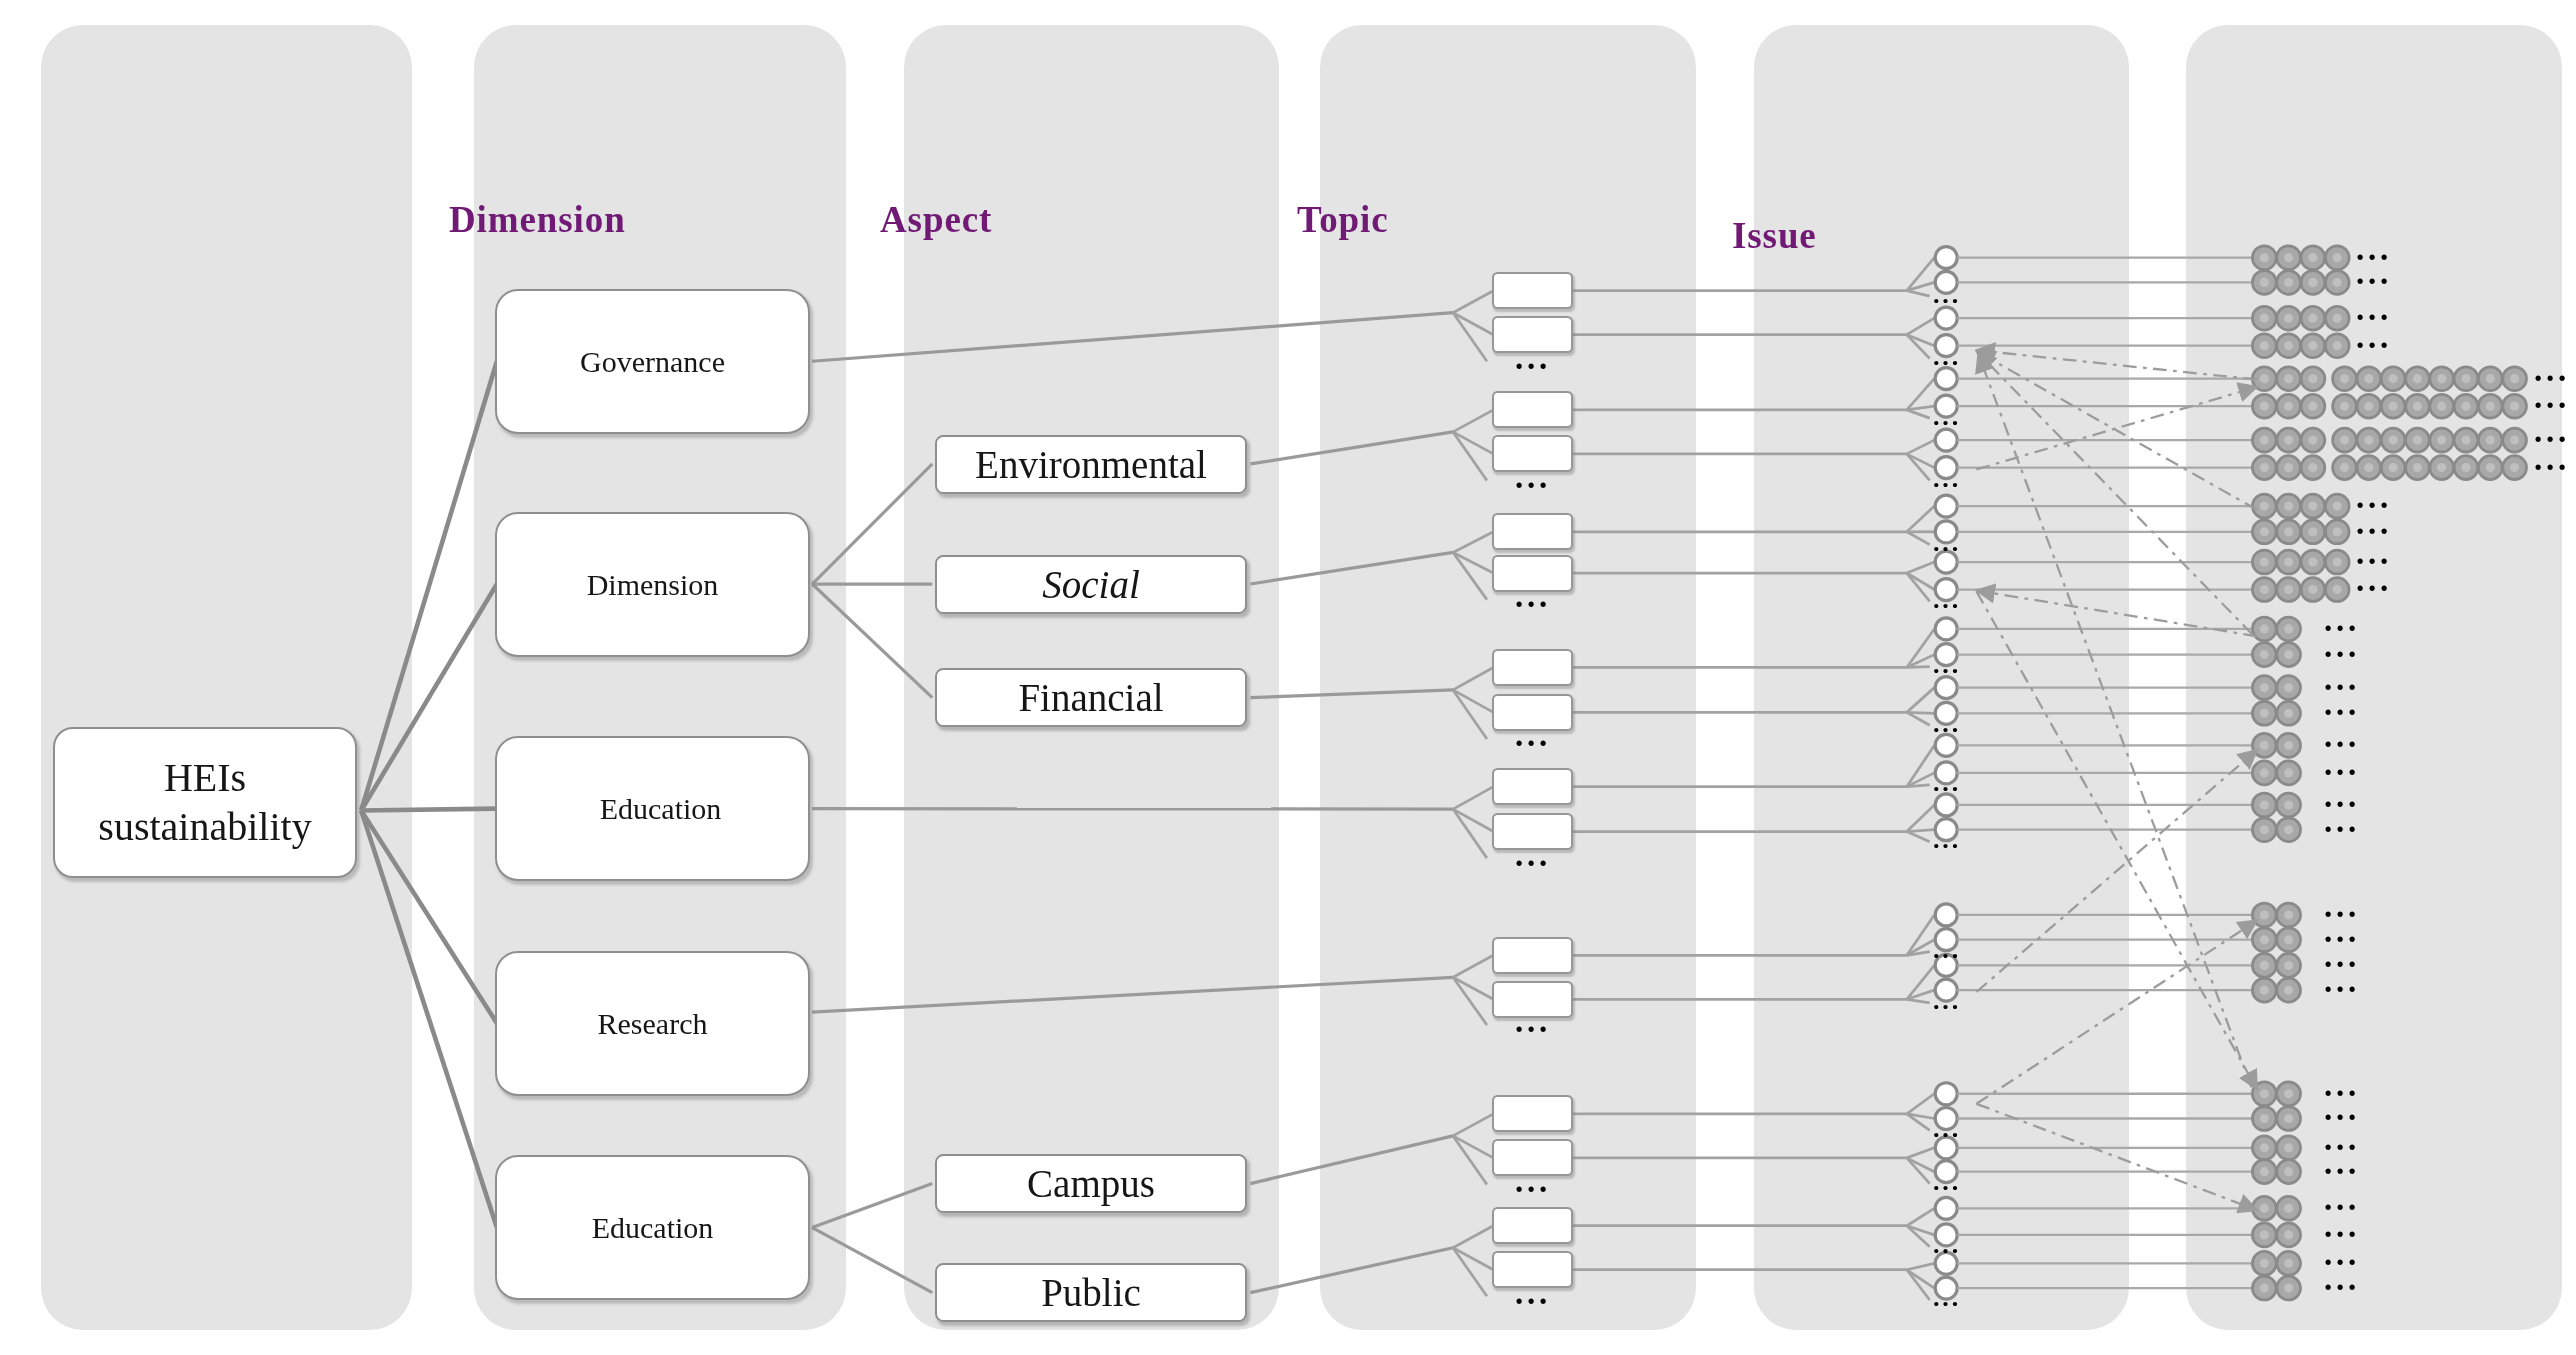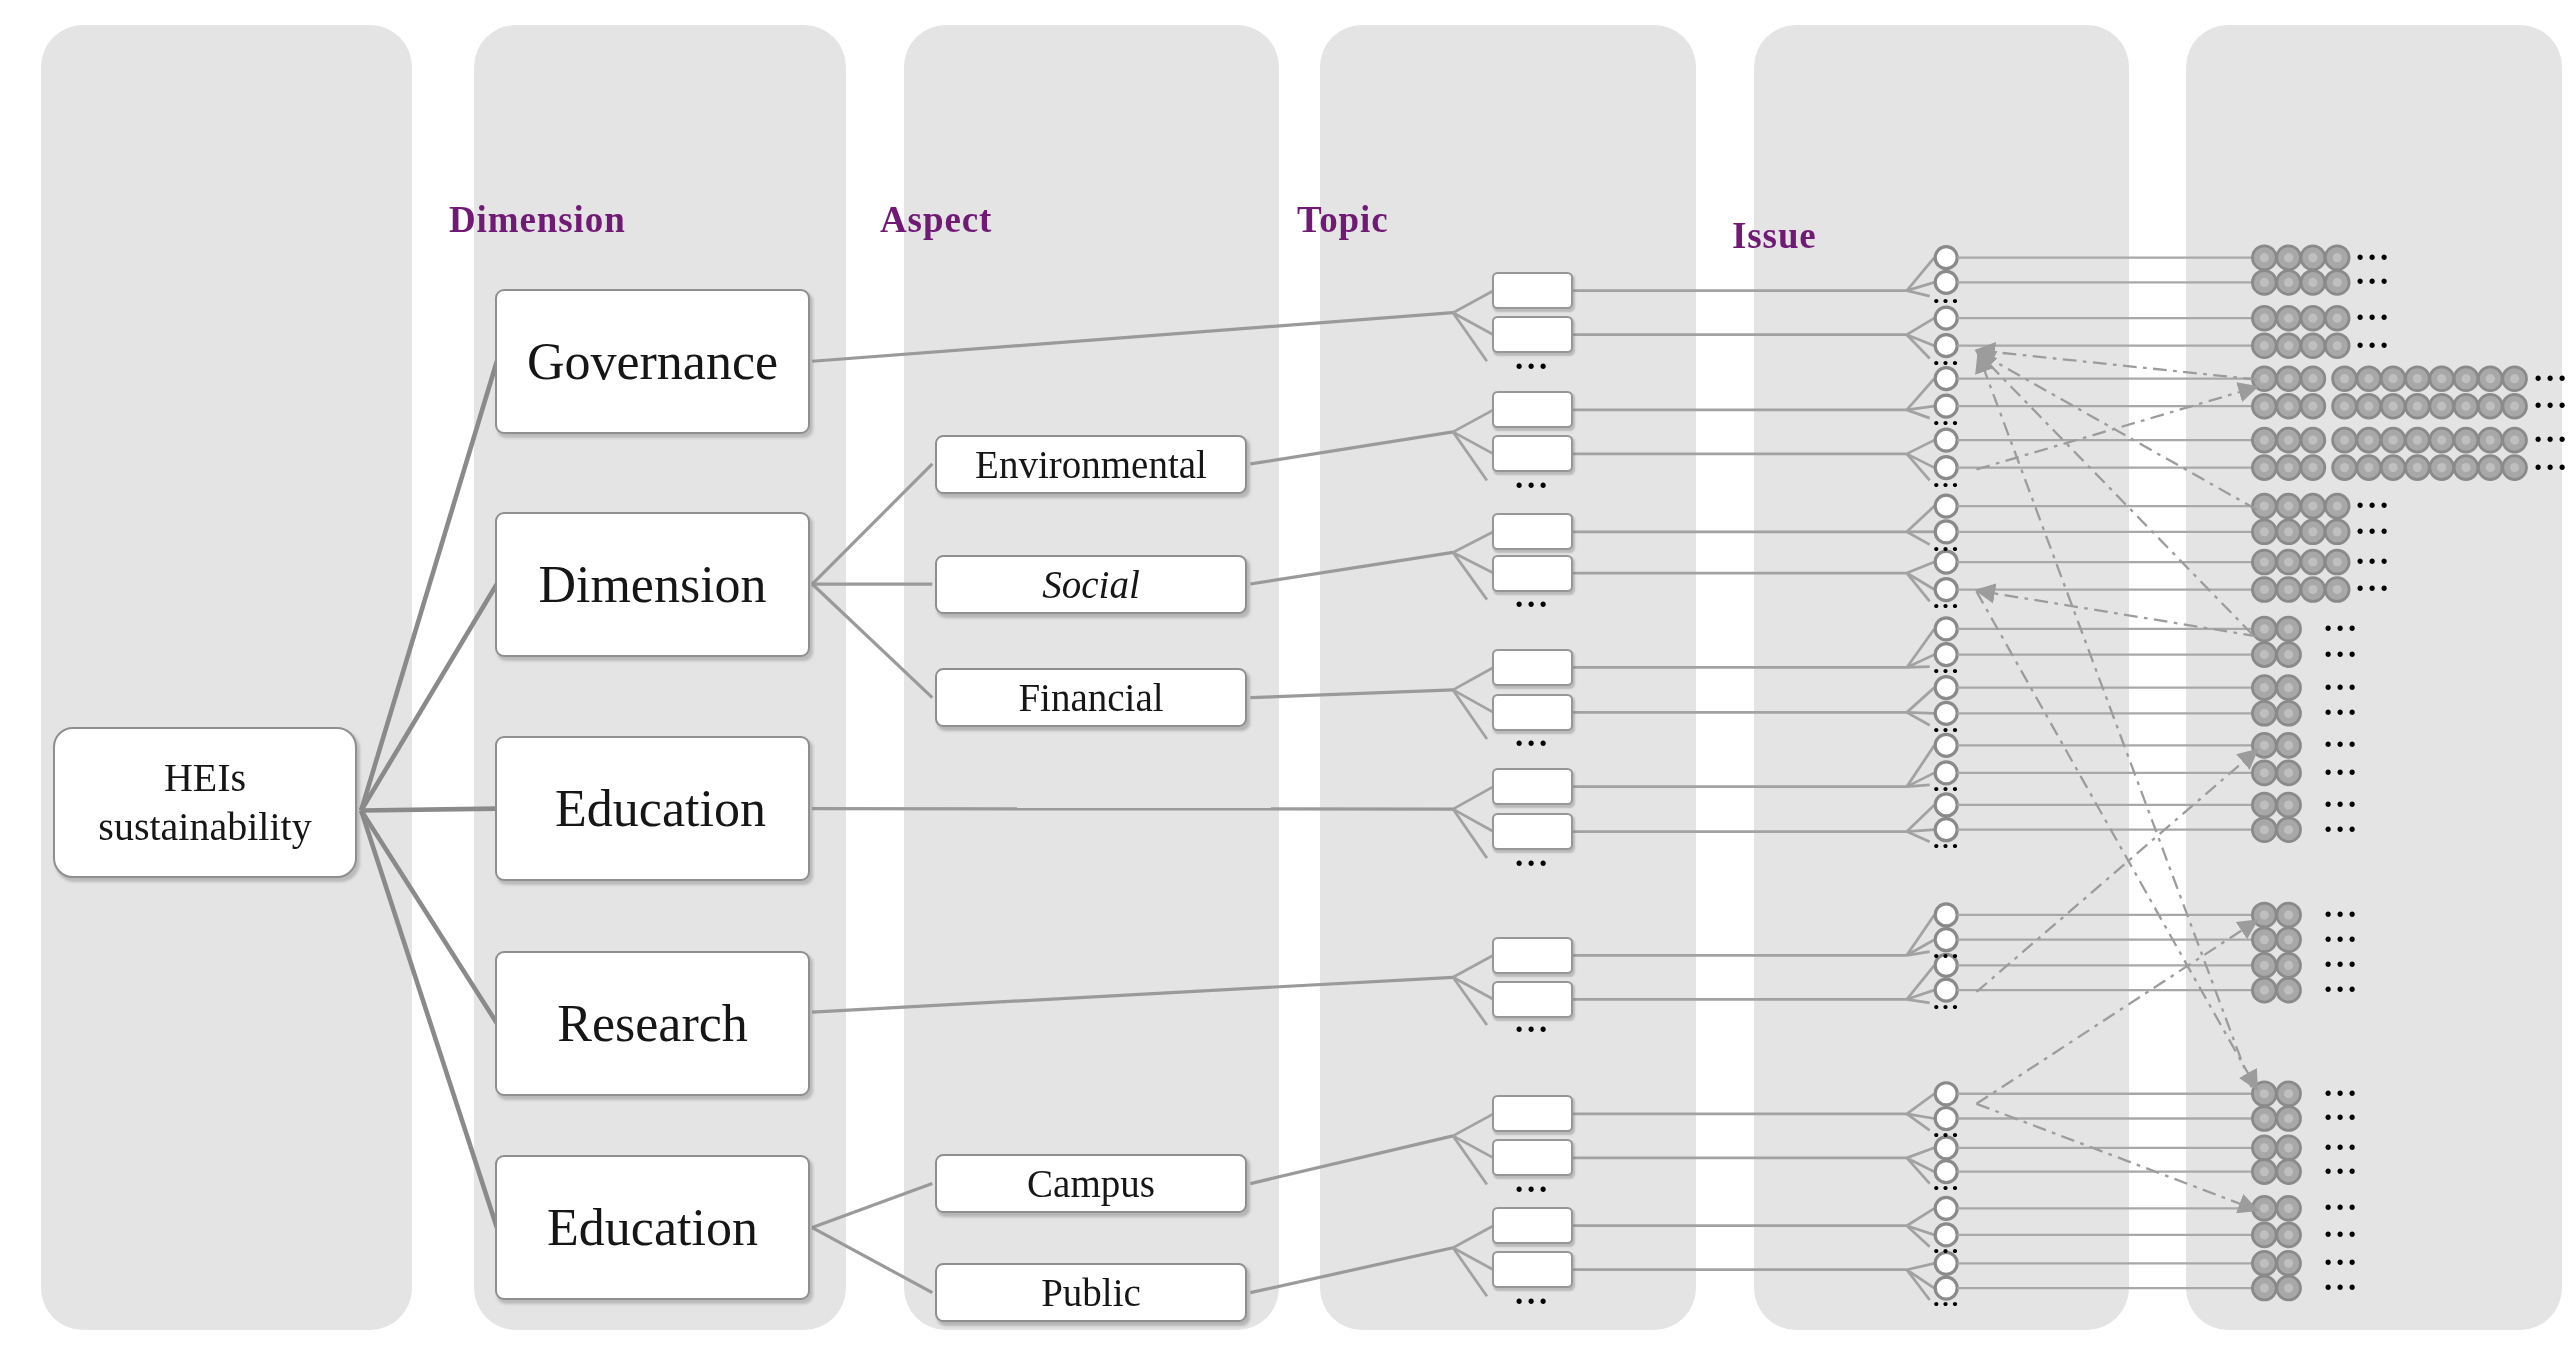--- a/index.html
+++ b/index.html
@@ -17,21 +17,21 @@
   svg.wires{ position:absolute; left:0; top:0; }
   .node{
     position:absolute; background:#ffffff; border:2.8px solid #8f8f8f; box-sizing:border-box;
     display:flex; align-items:center; justify-content:center; text-align:center; color:#161616;
   }
   .root-box{
     width:304px; height:151px; border-radius:20px; font-size:40px; line-height:1.22;
     flex-direction:column; box-shadow:2.8px 3.7px 2.8px rgba(110,110,110,.35);
   }
   .dim-box{
-    width:315px; height:145px; border-radius:9px; font-size:52px;
+    width:315px; height:145px; border-radius:23px; font-size:30px;
     box-shadow:2.8px 3.7px 2.8px rgba(110,110,110,.35);
   }
   .asp-box{
     width:312px; height:59px; border-radius:8.3px; font-size:39px;
     box-shadow:2.8px 3.7px 2.8px rgba(110,110,110,.4);
   }
   .topic-box{
     width:81px; height:37px; border-radius:5.5px; border-width:2.8px; border-color:#979797;
     box-shadow:1.8px 2.8px 1.8px rgba(110,110,110,.35);
   }

